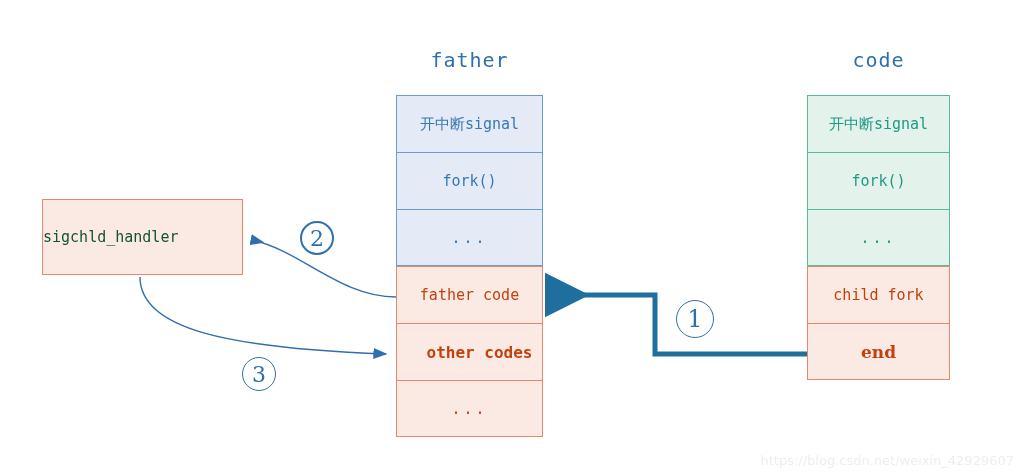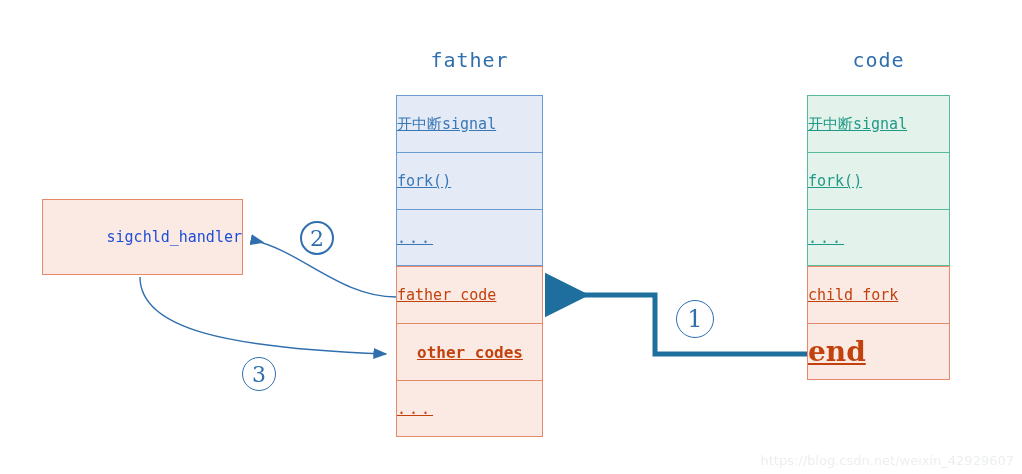--- a/index.html
+++ b/index.html
@@ -41,25 +41,24 @@
     box-sizing: border-box;
   }
   .stack.father { left: 396px; top: 95px; width: 147px; }
   .stack.child  { left: 807px; top: 95px; width: 143px; }
 
   .cell {
     box-sizing: border-box;
     height: 57px;
     display: flex;
     align-items: center;
-    justify-content: flex-start;
+    justify-content: center;
     font-family: "DejaVu Sans Mono", "Liberation Mono", monospace;
     font-size: 15px;
     white-space: nowrap;
-    text-decoration: underline;
   }
   
   .cell.blue {
     background: #e4ebf7;
     border: 1px solid #6a9bd1;
     border-bottom: none;
     color: #3a77b5;
   }
   .cell.blue.last { border-bottom: 1px solid #6a9bd1; }
   
@@ -73,41 +72,41 @@
   
   .cell.peach {
     background: #fbeae4;
     border: 1px solid #e8886a;
     border-bottom: none;
     color: #c2410c;
   }
   .cell.peach.last { border-bottom: 1px solid #e8886a; }
 
   .cell.bold   { font-weight: bold; font-size: 16px; padding-left: 20px; }
-  .cell.end    { font-family: "DejaVu Serif", "Liberation Serif", serif; font-size: 28px; font-weight: bold; }
+  .cell.end    { font-family: "DejaVu Serif", "Liberation Serif", serif; font-size: 17px; font-weight: bold; }
   .cell.dots   { letter-spacing: 3px; }
   .cell.sig    { font-size: 15px; }
   .cell.sig .cjk { font-family: "DejaVu Sans", "Liberation Sans", sans-serif; }
 
   
   .handler-box {
     position: absolute;
     left: 42px;
     top: 199px;
     width: 201px;
     height: 76px;
     box-sizing: border-box;
     background: #fbeae4;
     border: 1px solid #e8886a;
     display: flex;
     align-items: center;
-    justify-content: flex-end;
+    justify-content: flex-start;
     font-family: "DejaVu Sans Mono", "Liberation Mono", monospace;
     font-size: 15px;
-    color: #1d4ed8;
+    color: #14532d;
     white-space: nowrap;
   }
 
   
   .step {
     position: absolute;
     width: 34px;
     height: 34px;
     border: 2px solid #2f6fad;
     border-radius: 50%;

